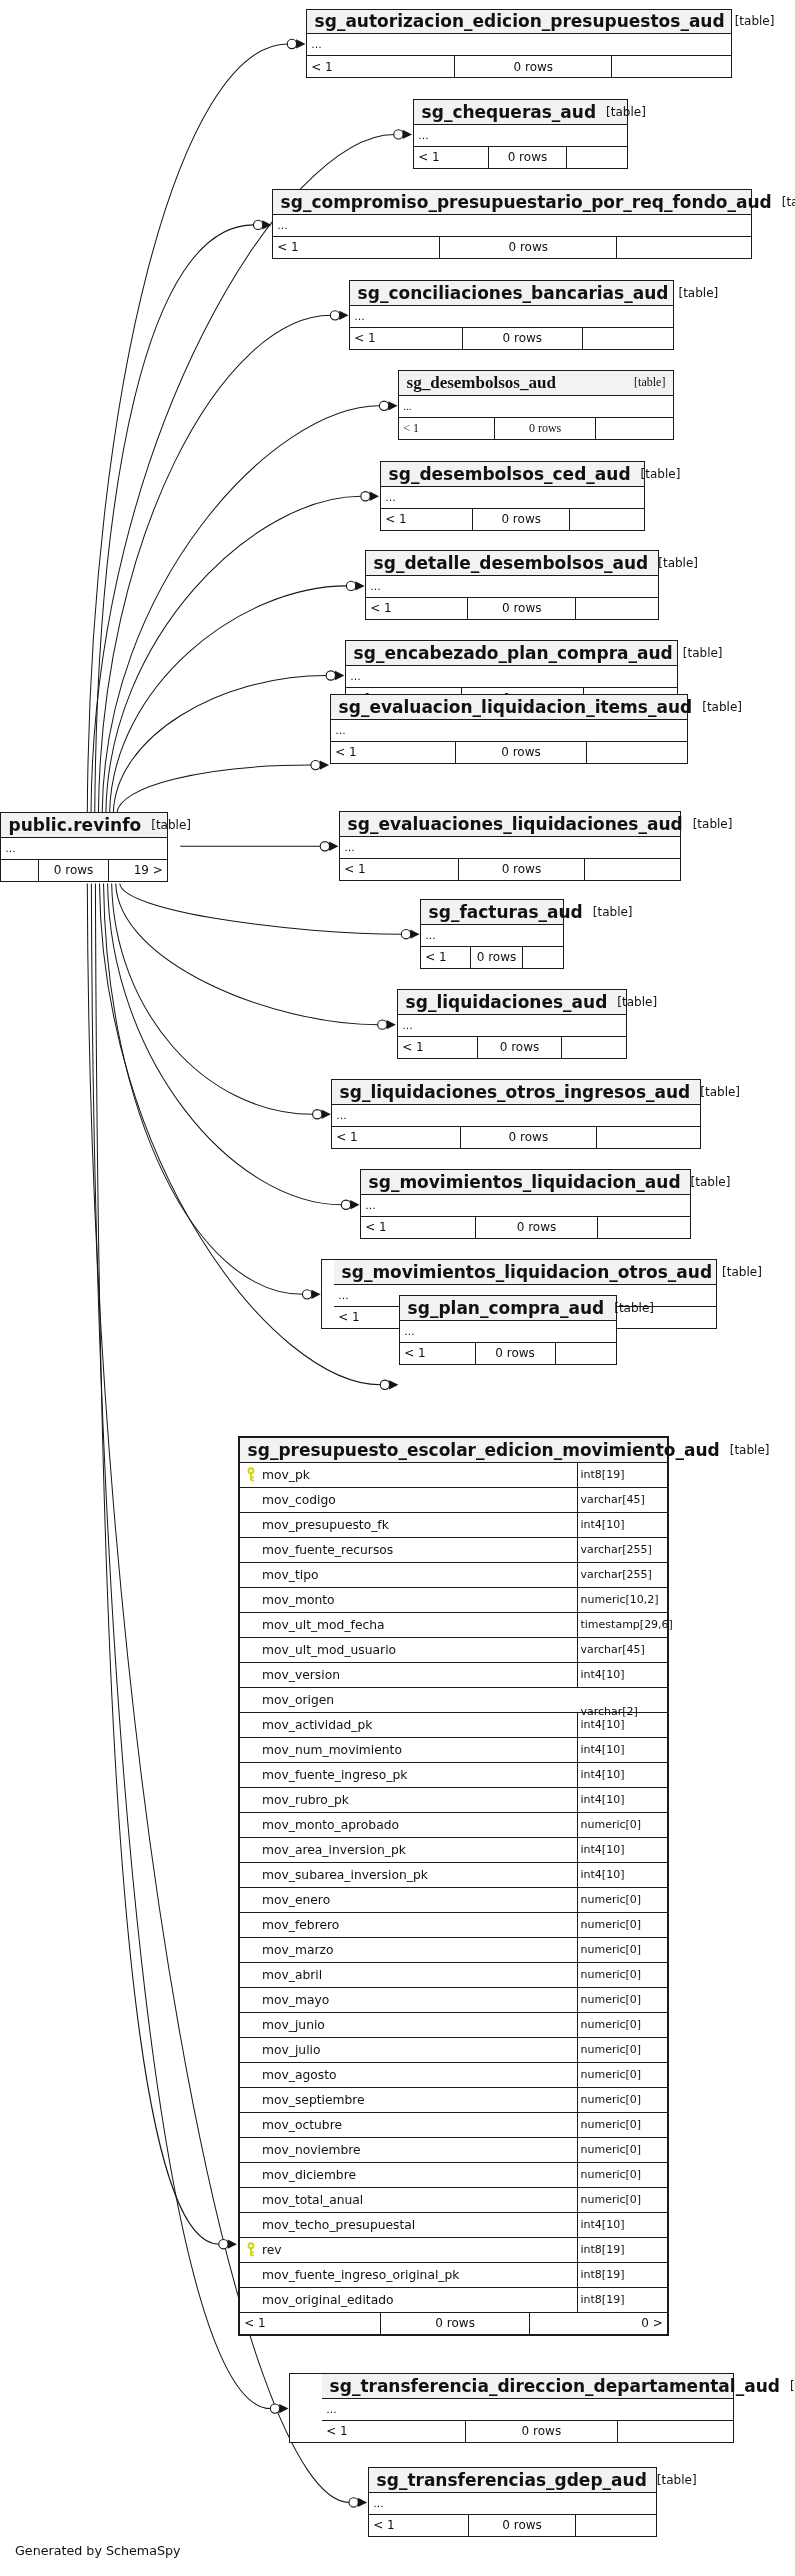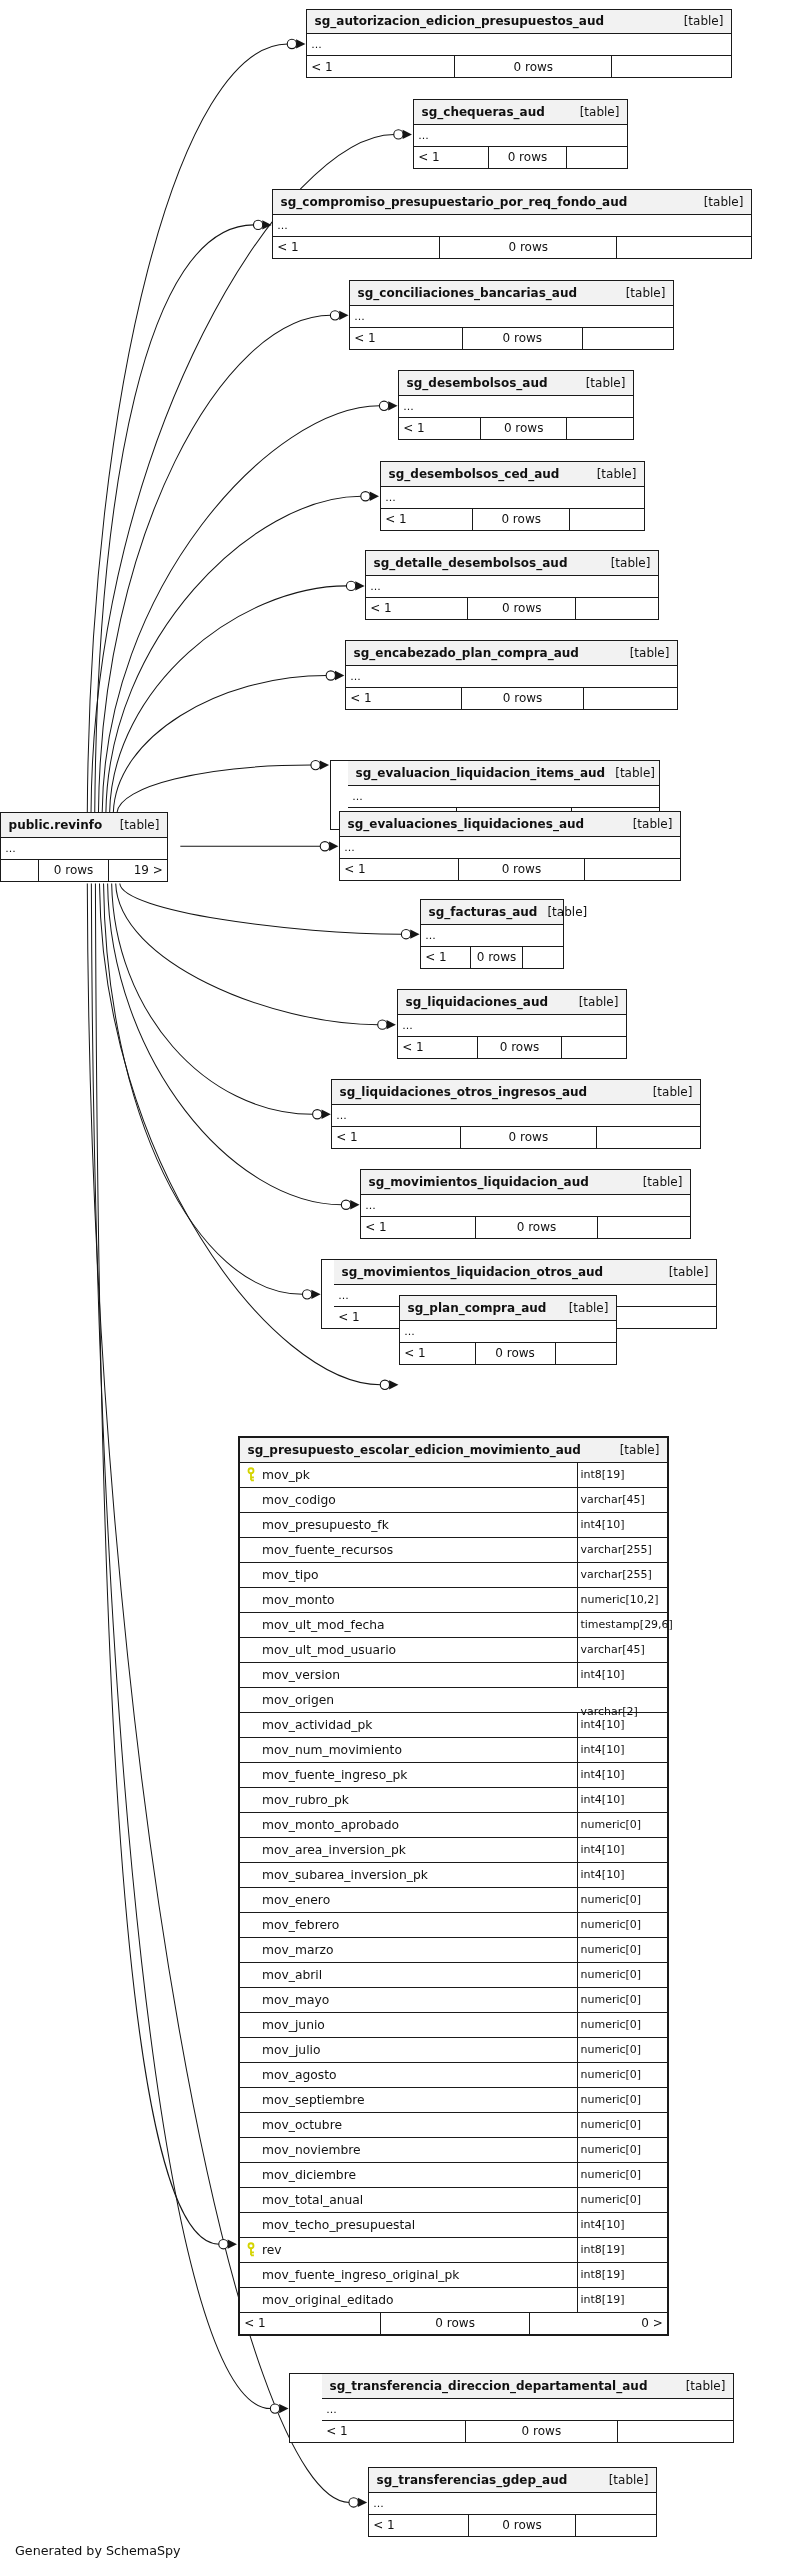--- a/index.html
+++ b/index.html
@@ -3,21 +3,21 @@
 <meta charset="utf-8">
 <style>
   html,body{margin:0;padding:0;background:#fff;}
   .canvas{position:relative;width:796px;height:2576px;background:#fff;
           font-family:"DejaVu Sans","Liberation Sans",sans-serif;color:#111;overflow:hidden;}
   svg.edges{position:absolute;left:0;top:0;z-index:1;}
   .tbox{position:absolute;background:#fff;border:1.7px solid #1a1a1a;box-sizing:border-box;z-index:2;}
   .tbox.detail{border-width:2.5px;}
   .thead{display:flex;justify-content:space-between;align-items:center;background:#f2f2f2;
          border-bottom:1.7px solid #1a1a1a;height:24.5px;padding:0 7.6px;box-sizing:border-box;white-space:nowrap;}
-  .tname{font-weight:bold;font-size:12px;}
+  .tname{font-weight:bold;font-size:17px;}
   .ttag{font-size:12px;padding-left:10px;font-weight:normal;}
   .trow{height:22px;display:flex;align-items:center;padding:0 4.2px;font-size:11px;
         border-bottom:1.7px solid #1a1a1a;box-sizing:border-box;}
   .tfoot{display:flex;height:21px;font-size:12px;align-items:stretch;}
   .tfoot .cell{display:flex;align-items:center;box-sizing:border-box;overflow:hidden;}
   .cell.pl{width:35%;padding-left:4.2px;justify-content:flex-start;border-right:0.8px solid #1a1a1a;}
   .cell.rows{width:37%;justify-content:center;border-right:0.8px solid #1a1a1a;}
   .cell.pr{width:28%;justify-content:flex-end;padding-right:4.2px;}
   .tbox.focus .cell.pl{width:23%;}
   .tbox.focus .cell.rows{width:42%;}
@@ -160,21 +160,21 @@
       </div>
       <div class="trow">
         <span>...</span>
       </div>
       <div class="tfoot">
         <span class="cell pl">&lt; 1</span>
         <span class="cell rows">0 rows</span>
         <span class="cell pr"></span>
       </div>
     </div>
-    <div class="tbox" style="left: 398px; top: 370px; width: 236px;">
+    <div class="tbox" style="left: 398px; top: 370px; width: 276px; font-family: Liberation Serif, serif;">
       <div class="thead">
         <span class="tname">sg_desembolsos_aud</span>
         <span class="ttag">[table]</span>
       </div>
       <div class="trow">
         <span>...</span>
       </div>
       <div class="tfoot">
         <span class="cell pl">&lt; 1</span>
         <span class="cell rows">0 rows</span>
@@ -216,21 +216,21 @@
       </div>
       <div class="trow">
         <span>...</span>
       </div>
       <div class="tfoot">
         <span class="cell pl">&lt; 1</span>
         <span class="cell rows">0 rows</span>
         <span class="cell pr"></span>
       </div>
     </div>
-    <div class="tbox" style="left: 330px; top: 760px; width: 330px; padding-left: 17px;">
+    <div class="tbox" style="left: 330px; top: 694px; width: 358px;">
       <div class="thead">
         <span class="tname">sg_evaluacion_liquidacion_items_aud</span>
         <span class="ttag">[table]</span>
       </div>
       <div class="trow">
         <span>...</span>
       </div>
       <div class="tfoot">
         <span class="cell pl">&lt; 1</span>
         <span class="cell rows">0 rows</span>

